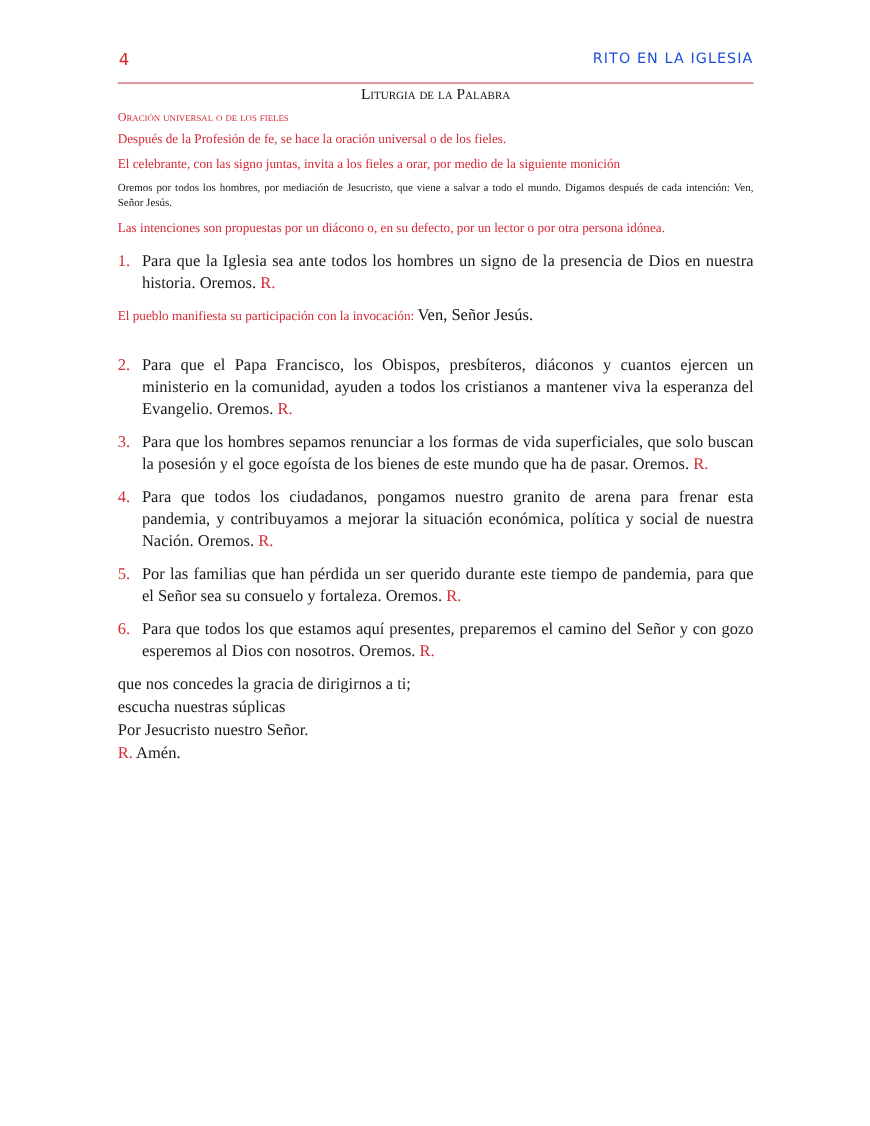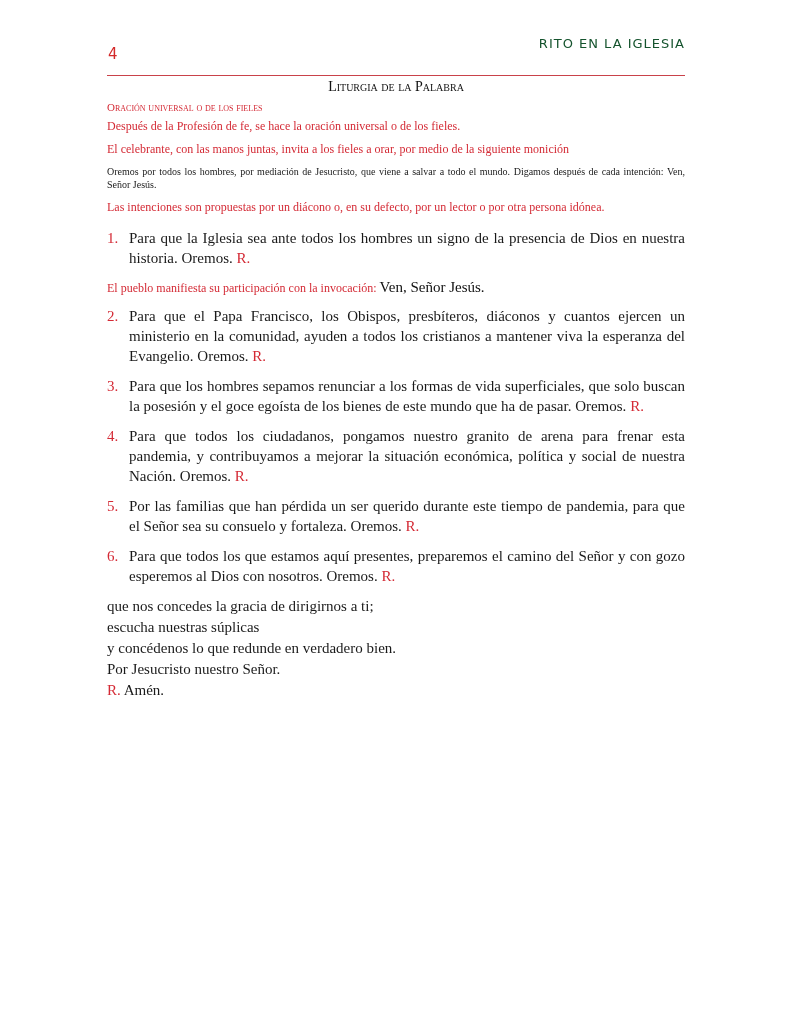--- a/index.html
+++ b/index.html
@@ -1,21 +1,21 @@
 <!DOCTYPE html>
 <html><head>
 <meta charset="utf-8">
 <style>
   html, body { margin:0; padding:0; background:#ffffff; }
   body { width:791px; height:1024px; position:relative; overflow:hidden;
          font-family:"Liberation Serif", serif; color:#1a1a1a; }
   .page-num { position:absolute; left:108px; top:45px; font-family:"DejaVu Sans", sans-serif;
               font-size:15px; color:#d42a2a; }
-  .running-head { position:absolute; right:106px; top:36px; font-family:"DejaVu Sans", sans-serif;
-                  font-size:13px; letter-spacing:1px; color:#14532d; }
+  .running-head { position:absolute; right:106px; top:46px; font-family:"DejaVu Sans", sans-serif;
+                  font-size:13px; letter-spacing:1px; color:#1d4ed8; }
   .head-rule { position:absolute; left:107px; top:75px; width:578px; height:1px; background:#c9424a; }
   .content { position:absolute; left:107px; top:79px; width:578px; }
   .section-title { text-align:center; font-size:14px; font-variant:small-caps; margin:0 0 6px 0; color:#111; }
   .subsection { font-size:11px; font-variant:small-caps; color:#d42a35; margin:0 0 6px 0; }
   .rubric { font-size:12px; color:#d42a35; margin:0 0 8px 0; line-height:1.25; }
   .body { font-size:10px; text-align:justify; line-height:1.33; margin:0 0 8px 0; }
   .intention { display:flex; font-size:15px; line-height:1.33; margin:0 0 10px 0; text-align:justify; }
   .intention .num { color:#d42a35; width:22px; flex:none; }
   .intention .txt { flex:1; }
   .r { color:#d42a35; }
@@ -27,30 +27,30 @@
 <body>
 
 <div class="page-num">4</div>
 <div class="running-head">RITO EN LA IGLESIA</div>
 <div class="head-rule"></div>
 
 <div class="content">
   <div class="section-title">Liturgia de la Palabra</div>
   <div class="subsection">Oración universal o de los fieles</div>
   <div class="rubric">Después de la Profesión de fe, se hace la oración universal o de los fieles.</div>
-  <div class="rubric">El celebrante, con las manos juntas, invita a los fieles a orar, por medio de la siguiente monición</div>
+  <div class="rubric">El celebrante, con las signo juntas, invita a los fieles a orar, por medio de la siguiente monición</div>
   <div class="body">Oremos por todos los hombres, por mediación de Jesucristo, que viene a salvar a todo el mundo.  Digamos después de cada intención: Ven, Señor Jesús.</div>
   <div class="rubric" style="margin-bottom:14px;">Las intenciones son propuestas por un diácono o, en su defecto, por un lector o por otra persona idónea.</div>
 
   <div class="intention">
     <span class="num">1.</span>
     <span class="txt"><span>Para que la Iglesia sea ante todos los hombres un signo de la presencia de Dios en nuestra historia. Oremos. </span><span class="r">R.</span></span>
   </div>
 
-  <div class="rubric" style="margin-bottom:10px;">
+  <div class="rubric" style="margin-bottom:26px;">
     <span>El pueblo manifiesta su participación con la invocación:</span>
     <span class="black">Ven, Señor Jesús.</span>
   </div>
 
   <div class="intention">
     <span class="num">2.</span>
     <span class="txt"><span>Para que el Papa Francisco, los Obispos, presbíteros, diáconos y cuantos ejercen un ministerio en la comunidad, ayuden a todos los cristianos a mantener viva la esperanza del Evangelio. Oremos. </span><span class="r">R.</span></span>
   </div>
   <div class="intention">
     <span class="num">3.</span>
@@ -66,17 +66,16 @@
   </div>
   <div class="intention">
     <span class="num">6.</span>
     <span class="txt"><span>Para que todos los que estamos aquí presentes, preparemos el camino del Señor y con gozo esperemos al Dios con nosotros. Oremos. </span><span class="r">R.</span></span>
   </div>
 
 
   <div class="prayer">
     <div>que nos concedes la gracia de dirigirnos a ti;</div>
     <div>escucha nuestras súplicas</div>
-    <div>y concédenos lo que redunde en verdadero bien.</div>
     <div>Por Jesucristo nuestro Señor.</div>
     <div><span class="r">R.</span><span> Amén.</span></div>
   </div>
 </div>
 
 </body></html>

